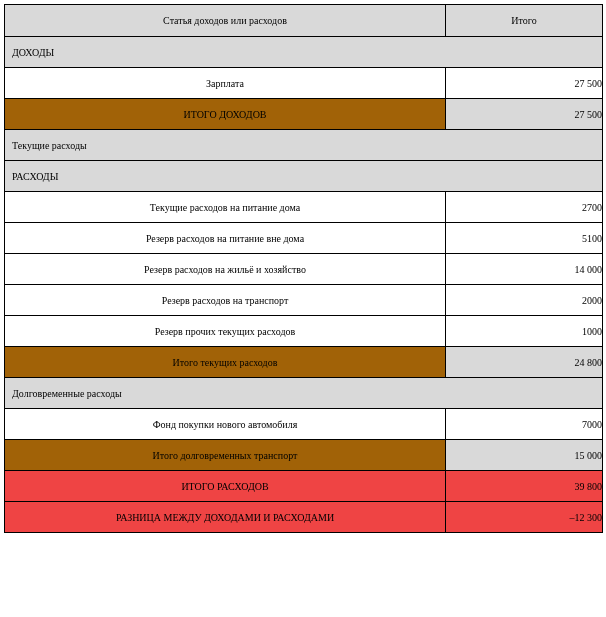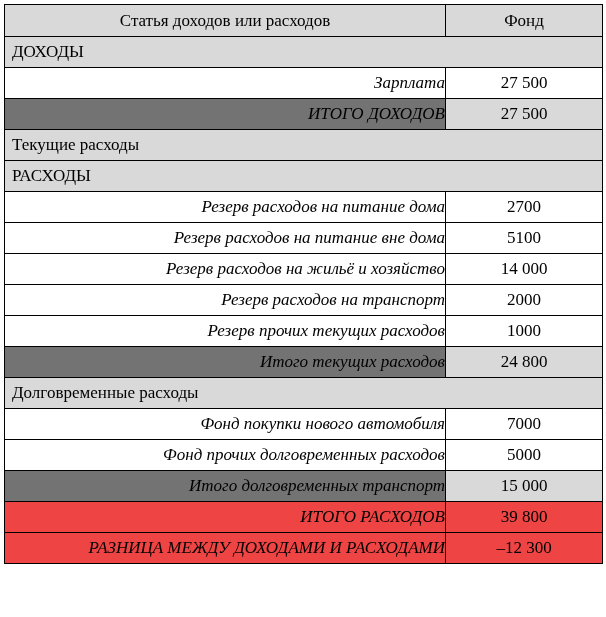--- a/index.html
+++ b/index.html
@@ -11,92 +11,92 @@
     width: 606px;
     height: 617px;
     font-family: "Liberation Serif", serif;
     color: #000000;
   }
   .budget-table {
     border-collapse: collapse;
     table-layout: fixed;
     width: 598px;
     margin: 4px 4px 0 4px;
-    font-size: 17px;
+    font-size: 10px;
   }
   .budget-table col.col-item { width: 441px; }
   .budget-table col.col-sum  { width: 157px; }
 
   .budget-table td, .budget-table th {
     border: 1px solid #000000;
     padding: 0;
     height: 30px;
     vertical-align: middle;
     font-weight: normal;
   }
 
   
   tr.header-row td {
     background: #d9d9d9;
     text-align: center;
     height: 31px;
   }
-  .cell-pad-left  { padding-left: 7px; text-align: right; font-style: italic; }
-  .cell-pad-right { padding-right: 14px; text-align: center; }
+  .cell-pad-left  { padding-left: 7px; text-align: center; }
+  .cell-pad-right { padding-right: 14px; text-align: right; }
   .cell-center    { text-align: center; }
 
   
   tr.section-row td {
     background: #d9d9d9;
     padding-left: 7px;
     text-align: left;
     margin-left: 46px;
   }
   
   tr.data-row td { background: #ffffff; }
   
-  tr.subtotal-row td.item-cell { background: #737373; }
+  tr.subtotal-row td.item-cell { background: #a16207; }
   tr.subtotal-row td.sum-cell  { background: #d9d9d9; }
   
   tr.total-row td { background: #ef4444; }
 
   .nowrap { white-space: nowrap; }
 </style>
 </head>
 <body>
 
 <table class="budget-table">
   <colgroup>
     <col class="col-item">
     <col class="col-sum">
   </colgroup>
   <tbody>
     <tr class="header-row">
       <td class="cell-center">Статья доходов или расходов</td>
-      <td class="cell-center">Фонд</td>
+      <td class="cell-center">Итого</td>
     </tr>
   <tr class="section-row">
         <td colspan="2">ДОХОДЫ</td>
       </tr>
       <tr class="data-row">
         <td class="item-cell cell-pad-left">Зарплата</td>
         <td class="sum-cell cell-pad-right nowrap">27 500</td>
       </tr>
       <tr class="subtotal-row">
         <td class="item-cell cell-pad-left">ИТОГО ДОХОДОВ</td>
         <td class="sum-cell cell-pad-right nowrap">27 500</td>
       </tr>
       <tr class="section-row">
         <td colspan="2">Текущие расходы</td>
       </tr>
       <tr class="section-row">
         <td colspan="2">РАСХОДЫ</td>
       </tr>
       <tr class="data-row">
-        <td class="item-cell cell-pad-left">Резерв расходов на питание дома</td>
+        <td class="item-cell cell-pad-left">Текущие расходов на питание дома</td>
         <td class="sum-cell cell-pad-right nowrap">2700</td>
       </tr>
       <tr class="data-row">
         <td class="item-cell cell-pad-left">Резерв расходов на питание вне дома</td>
         <td class="sum-cell cell-pad-right nowrap">5100</td>
       </tr>
       <tr class="data-row">
         <td class="item-cell cell-pad-left">Резерв расходов на жильё и хозяйство</td>
         <td class="sum-cell cell-pad-right nowrap">14 000</td>
       </tr>
@@ -112,24 +112,20 @@
         <td class="item-cell cell-pad-left">Итого текущих расходов</td>
         <td class="sum-cell cell-pad-right nowrap">24 800</td>
       </tr>
       <tr class="section-row">
         <td colspan="2">Долговременные расходы</td>
       </tr>
       <tr class="data-row">
         <td class="item-cell cell-pad-left">Фонд покупки нового автомобиля</td>
         <td class="sum-cell cell-pad-right nowrap">7000</td>
       </tr>
-      <tr class="data-row">
-        <td class="item-cell cell-pad-left">Фонд прочих долговременных расходов</td>
-        <td class="sum-cell cell-pad-right nowrap">5000</td>
-      </tr>
       <tr class="subtotal-row">
         <td class="item-cell cell-pad-left">Итого долговременных транспорт</td>
         <td class="sum-cell cell-pad-right nowrap">15 000</td>
       </tr>
       <tr class="total-row">
         <td class="item-cell cell-pad-left">ИТОГО РАСХОДОВ</td>
         <td class="sum-cell cell-pad-right nowrap">39 800</td>
       </tr>
       <tr class="total-row">
         <td class="item-cell cell-pad-left">РАЗНИЦА МЕЖДУ ДОХОДАМИ И РАСХОДАМИ</td>

